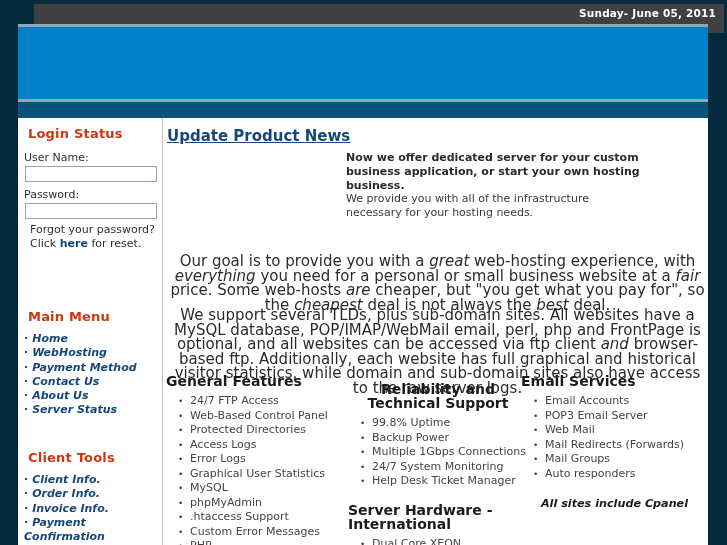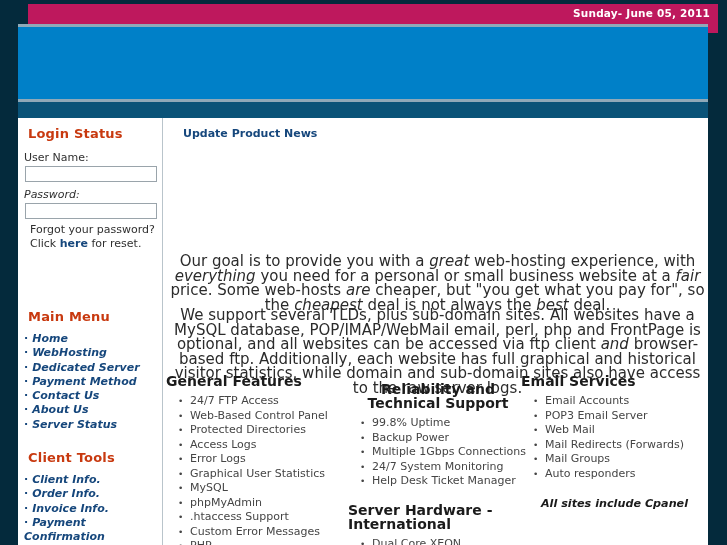--- a/index.html
+++ b/index.html
@@ -15,23 +15,23 @@
   }
   .page {
     position: relative;
     width: 727px;
     height: 545px;
     overflow: hidden;
   }
   
   .topbar {
     position: absolute;
-    left: 28px; top: 4px;
+    left: 34px; top: 4px;
     width: 690px; height: 29px;
-    background: #be185d;
+    background: #404040;
   }
   .topbar .date {
     position: absolute;
     right: 8px; top: 3px;
     color: #ffffff;
     font-size: 10.5px;
     font-weight: bold;
     letter-spacing: 0.2px;
     font-family: "DejaVu Sans", sans-serif;
     white-space: nowrap;
@@ -94,21 +94,21 @@
   .side-head.tools  { position: absolute; left: 10px; top: 332px; }
 
   .field-label {
     position: absolute;
     left: 6px;
     font-size: 11px;
     color: #303030;
     font-family: "DejaVu Sans", sans-serif;
   }
   .lbl-user { top: 33px; }
-  .lbl-pass { top: 70px; font-style: italic; }
+  .lbl-pass { top: 70px; }
 
   .txtinput {
     position: absolute;
     left: 7px;
     width: 132px;
     height: 16px;
     border: 1px solid #9aa4ab;
     background: #ffffff;
     font-size: 11px;
     font-family: "DejaVu Sans", sans-serif;
@@ -163,25 +163,26 @@
     font-style: italic;
   }
   
   .content {
     position: absolute;
     left: 145px; top: 0;
     width: 545px; height: 427px;
   }
   .content-title {
     position: absolute;
-    left: 20px; top: 9px;
-    color: #16477c;
-    font-size: 11px;
-    font-weight: bold;
-    font-family: "DejaVu Sans", sans-serif;
+    left: 4px; top: 9px;
+    color: #16477c;
+    font-size: 15px;
+    font-weight: bold;
+    font-family: "DejaVu Sans", sans-serif;
+    text-decoration: underline;
   }
   .news {
     position: absolute;
     left: 183px; top: 33px;
     width: 300px;
     font-size: 11px;
     color: #3a3a3a;
     line-height: 13.8px;
     font-family: "DejaVu Sans", sans-serif;
   }
@@ -295,40 +296,43 @@
         <span>Forgot your password?</span><br>
         <span>Click</span>
         <a href="#">here</a>
         <span>for reset.</span>
       </div>
 
       <div class="side-head main">Main Menu</div>
       <ul class="navlist main">
           <li><span class="dot">·</span><a href="#">Home</a></li>
           <li><span class="dot">·</span><a href="#">WebHosting</a></li>
-          <li><span class="dot">·</span><a href="#">Dedicated Server</a></li>
           <li><span class="dot">·</span><a href="#">Payment Method</a></li>
           <li><span class="dot">·</span><a href="#">Contact Us</a></li>
           <li><span class="dot">·</span><a href="#">About Us</a></li>
           <li><span class="dot">·</span><a href="#">Server Status</a></li>
         </ul>
 
       <div class="side-head tools">Client Tools</div>
       <ul class="navlist tools">
           <li><span class="dot">·</span><a href="#">Client Info.</a></li>
           <li><span class="dot">·</span><a href="#">Order Info.</a></li>
           <li><span class="dot">·</span><a href="#">Invoice Info.</a></li>
           <li><span class="dot">·</span><a href="#">Payment Confirmation</a></li>
         </ul>
     </div>
 
     <div class="content">
 
       <div class="content-title">Update Product News</div>
 
+      <div class="news">
+        <span class="headline">Now we offer dedicated server for your custom business application, or start your own hosting business.</span>
+        <span class="sub">We provide you with all of the infrastructure necessary for your hosting needs.</span>
+      </div>
 
       <div class="para p1">Our goal is to provide you with a <i>great</i> web-hosting experience, with <i>everything</i> you need for a personal or small business website at a <i>fair</i> price. Some web-hosts <i>are</i> cheaper, but "you get what you pay for", so the <i>cheapest</i> deal is not always the <i>best</i> deal.</div>
       <div class="para p2">We support several TLDs, plus sub-domain sites. All websites have a MySQL database, POP/IMAP/WebMail email, perl, php and FrontPage is optional, and all websites can be accessed via ftp client <i>and</i> browser-based ftp. Additionally, each website has full graphical and historical visitor statistics, while domain and sub-domain sites also have access to the raw server logs.</div>
 
       <div class="cols">
 
         <div class="col col1">
           <h3>General Features</h3>
           <ul>
               <li><span class="bullet">•</span><span>24/7 FTP Access</span></li>

